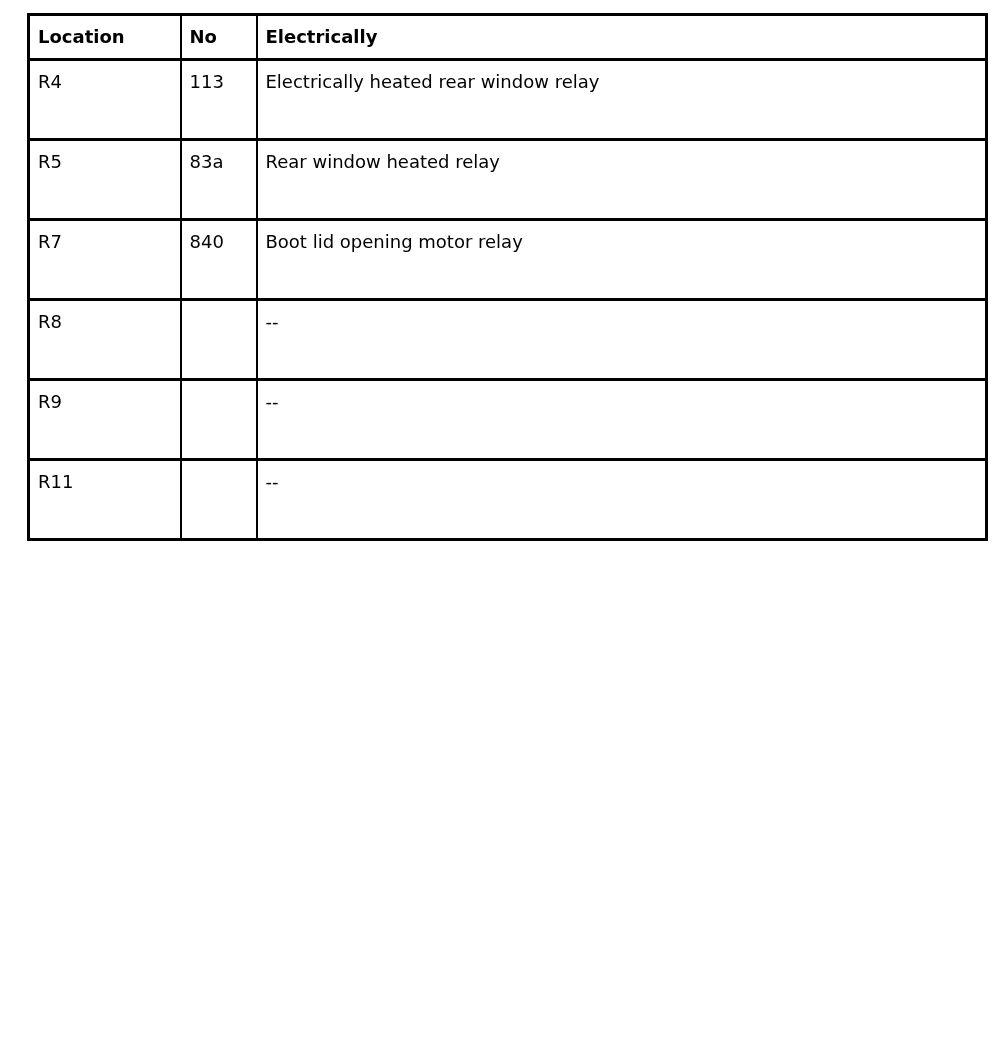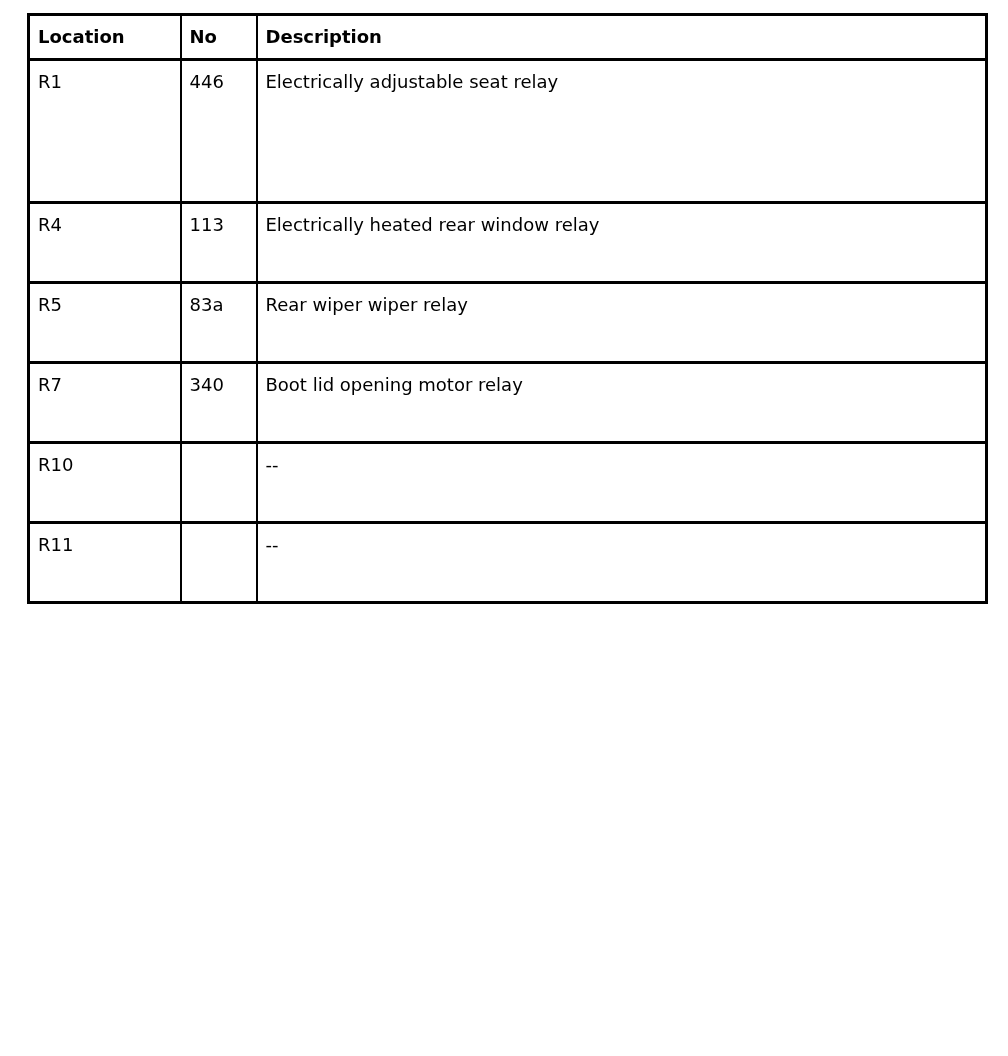--- a/index.html
+++ b/index.html
@@ -59,46 +59,46 @@
   <table class="relay-table">
     <colgroup>
       <col class="col-location">
       <col class="col-no">
       <col class="col-desc">
     </colgroup>
     <thead>
       <tr>
           <th>Location</th>
           <th>No</th>
-          <th>Description</th>
+          <th>Electrically</th>
         </tr>
     </thead>
     <tbody>
-        <tr class="tall">
-          <td>R1</td>
-          <td>446</td>
-          <td>Electrically adjustable seat relay</td>
-        </tr>
         <tr>
           <td>R4</td>
           <td>113</td>
           <td>Electrically heated rear window relay</td>
         </tr>
         <tr>
           <td>R5</td>
           <td>83a</td>
-          <td>Rear wiper wiper relay</td>
+          <td>Rear window heated relay</td>
         </tr>
         <tr>
           <td>R7</td>
-          <td>340</td>
+          <td>840</td>
           <td>Boot lid opening motor relay</td>
         </tr>
         <tr>
-          <td>R10</td>
+          <td>R8</td>
+          <td></td>
+          <td>--</td>
+        </tr>
+        <tr>
+          <td>R9</td>
           <td></td>
           <td>--</td>
         </tr>
         <tr>
           <td>R11</td>
           <td></td>
           <td>--</td>
         </tr>
       </tbody>
   </table>

